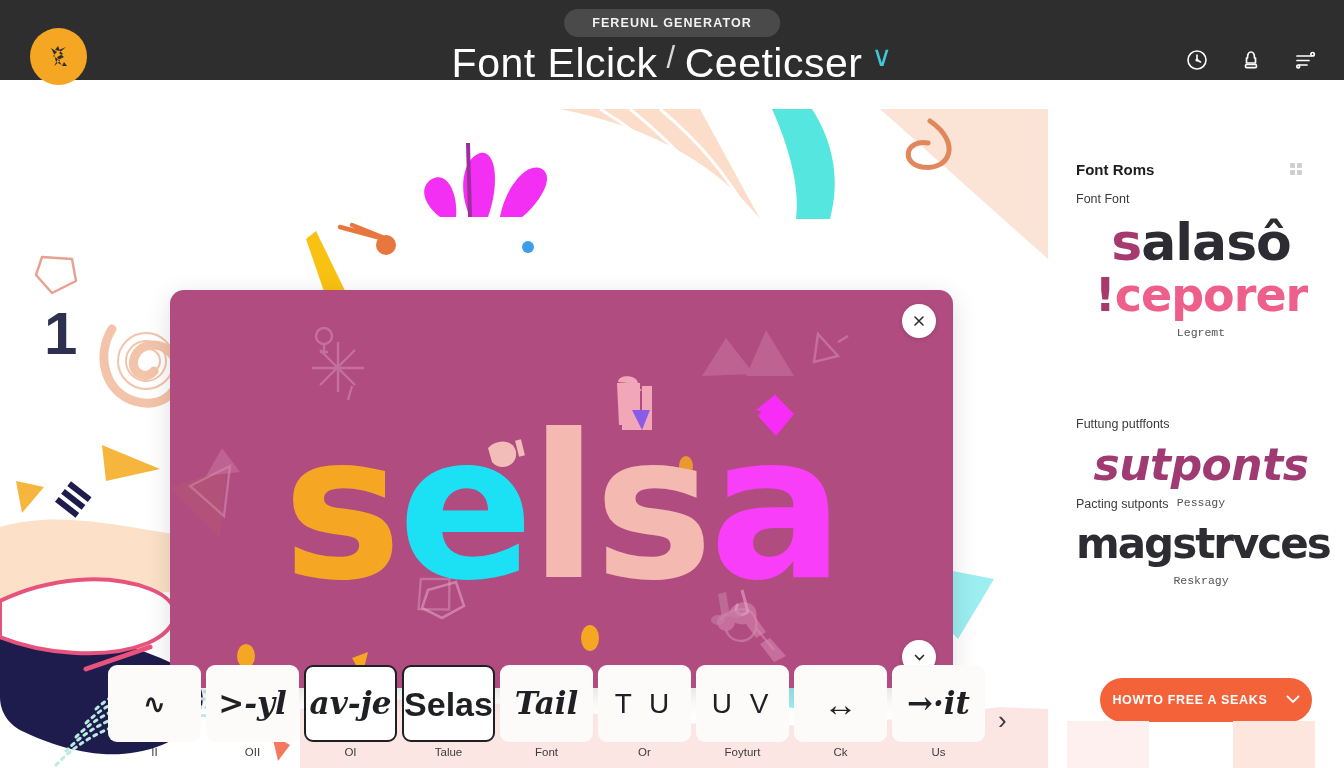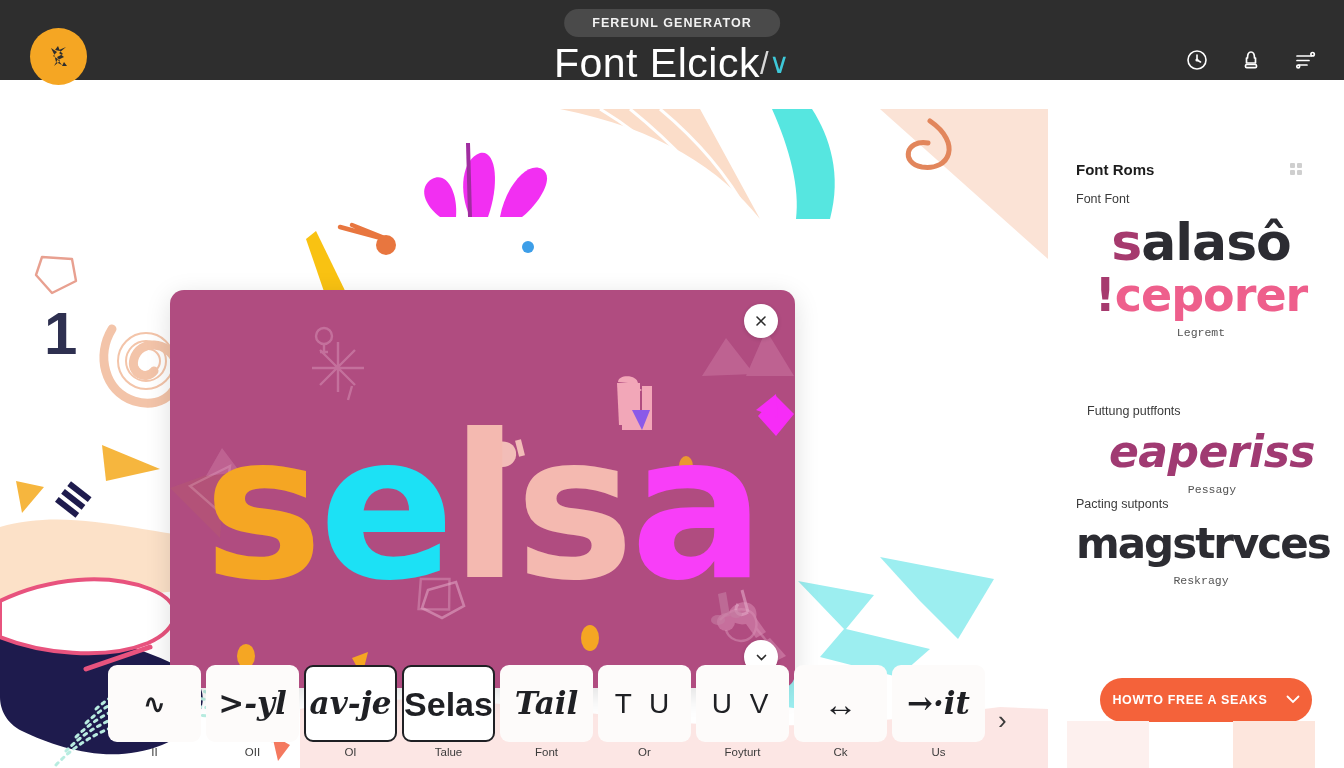--- a/index.html
+++ b/index.html
@@ -37,21 +37,21 @@
     white-space: nowrap;
   }
   .title {
     position: absolute; left: 50%; transform: translateX(-50%);
     top: 40px;
     color: #ffffff;
     font-size: 41px;
     font-weight: 300;
     letter-spacing: 0.5px;
     white-space: nowrap;
-    display: flex; align-items: center; 
+    display: flex; align-items: flex-start; gap: 9px;
   }
   .title .slash { color: #d8d8d8; font-size: 31px; }
   .title .chev { color: #3ec8d8; font-size: 28px; font-weight: 400; }
 
   .header-icons {
     position: absolute; right: 26px; top: 47px;
     display: flex; align-items: center; gap: 28px;
   }
   .header-icons .hicon { cursor: pointer; line-height: 0; }
 
@@ -67,21 +67,21 @@
   .numeral {
     position: absolute; left: 44px; top: 190px;
     font-size: 60px; font-weight: bold; color: #2e3050;
     font-family: "Liberation Sans", sans-serif;
   }
 
   
   .card {
     position: absolute;
     left: 170px; top: 181px;
-    width: 625px; height: 398px;
+    width: 783px; height: 398px;
     background: #b04c80;
     border-radius: 14px;
     overflow: hidden;
     z-index: 30;
     box-shadow: 0 6px 26px rgba(0,0,0,0.13);
   }
   .card .card-bg { position: absolute; inset: 0; }
   .word {
     position: absolute;
     left: 0; right: 0; top: 118px;
@@ -194,20 +194,21 @@
       <path d="M7 6 L13 10 L9 14 L14 17 L10 24 L16 19 L13 15 L19 12 L15 8 L22 5 L15 11 L20 15 L14 18 L18 23 L12 20 L10 12 Z" fill="#2e2e2e"></path>
       <path d="M14 4 L16 9 L11 8 Z M20 20 L23 24 L18 24 Z" fill="#2e2e2e"></path>
     </svg>
   </div>
 
   <div class="pill">FEREUNL GENERATOR</div>
 
   <div class="title">
     <span>Font Elcick</span>
     <span class="slash">/</span>
+    <span>Ceeticser</span>
     <span class="chev">∨</span>
   </div>
 
   <div class="header-icons">
     <span class="hicon">
       <svg width="26" height="26" viewBox="0 0 26 26" fill="none" stroke="#ffffff" stroke-width="1.6">
         <circle cx="13" cy="13" r="9"></circle>
         <path d="M13 8 L13 13 L16.5 15" stroke-linecap="round"></path>
         <circle cx="13" cy="13" r="1.6" fill="#ffffff" stroke="none"></circle>
       </svg>
@@ -451,24 +452,24 @@
       <div class="spec1">
         <span class="s">s</span><span class="rest">alasô</span>
       </div>
       <div class="spec1b">
         <span class="bang">!</span><span class="word2">ceporer</span>
       </div>
     </div>
     <div class="sb-cap">Legremt</div>
   </div>
 
-  <div class="sb-sec" style="top:295px;margin-left:11px;">
+  <div class="sb-sec" style="top:308px;">
     <div class="sb-sub">Futtung putffonts</div>
     <div class="sb-specimen">
-      <div class="spec2">eaperiss</div>
+      <div class="spec2">sutponts</div>
     </div>
     <div class="sb-cap">Pessagy</div>
   </div>
 
   <div class="sb-sec" style="top:388px;">
     <div class="sb-sub">Pacting sutponts</div>
     <div class="sb-specimen">
       <div class="spec3">magstrvces</div>
     </div>
     <div class="sb-cap">Reskragy</div>

